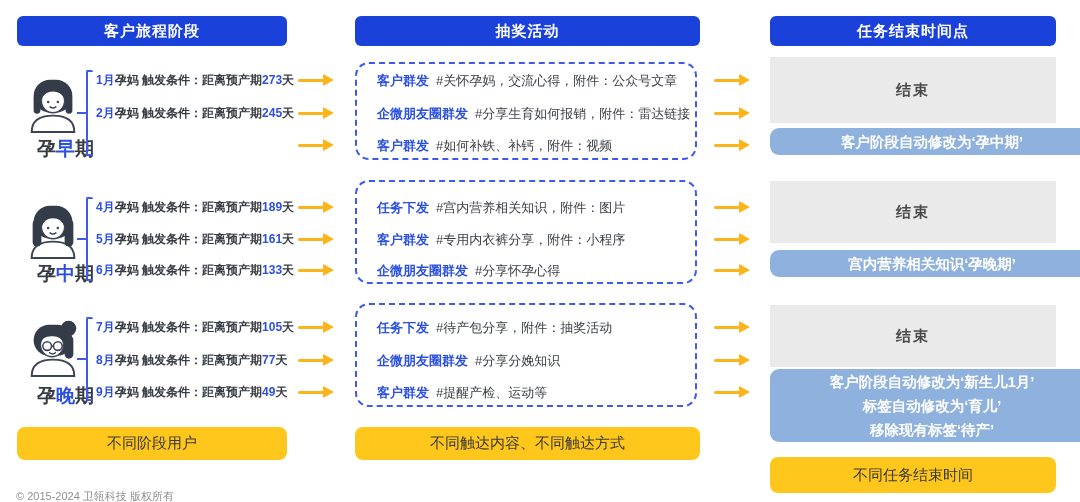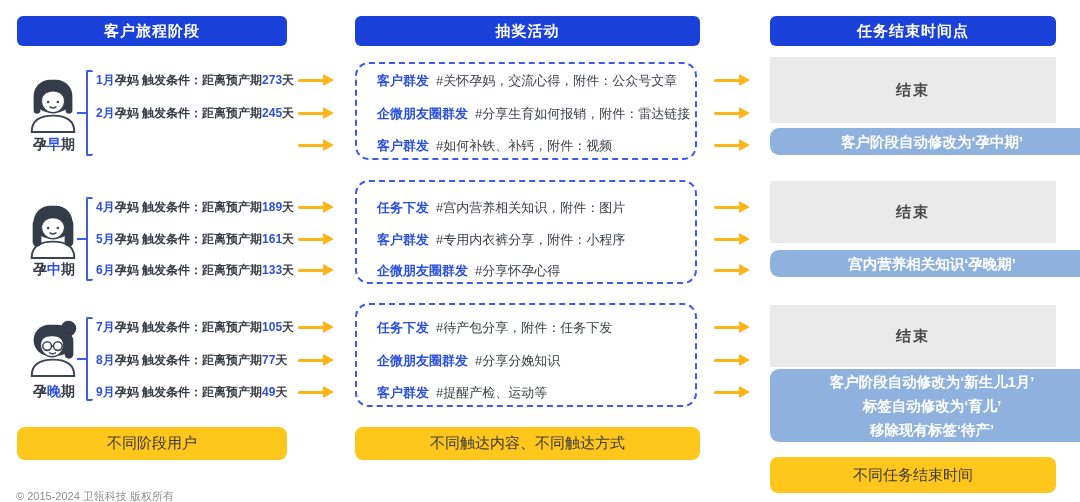--- a/index.html
+++ b/index.html
@@ -16,22 +16,22 @@
     text-align: center; border-radius: 6px; letter-spacing: 1px;
   }
   
   .jrow {
     position: absolute; height: 17px; line-height: 17px;
     font-size: 12px; font-weight: 700; color: #363B44; white-space: nowrap;
   }
   .jrow .b { color: #2B50DF; }
   
   .stage-label {
-    position: absolute; width: 80px; text-align: center;
-    font-size: 14px; font-weight: 700; color: #363B44;
+    position: absolute; width: 80px; text-align: right;
+    font-size: 19px; font-weight: 700; color: #363B44;
   }
   .stage-label .b { color: #2B50DF; }
   
   .bracket {
     position: absolute; width: 7px;
     border-left: 2px solid #3D5AE8; border-top: 2px solid #3D5AE8;
     border-bottom: 2px solid #3D5AE8; border-radius: 2px;
   }
   .connector { position: absolute; width: 9px; height: 2px; background: #3D5AE8; }
   
@@ -211,21 +211,21 @@
   <div class="jrow" style="left:96px;top:384px">
     <span class="b">9月</span><span>孕妈 触发条件：距离预产期</span><span class="b">49</span><span>天</span>
   </div>
 
   <div class="arrow" style="left:298px;top:326px"></div>
   <div class="arrow" style="left:298px;top:359px"></div>
   <div class="arrow" style="left:298px;top:391px"></div>
 
   <div class="dashed-box" style="top:303px;height:104px"></div>
   <div class="trow" style="left:377px;top:319px">
-    <span class="lbl">任务下发</span><span class="desc">#待产包分享，附件：任务下发</span>
+    <span class="lbl">任务下发</span><span class="desc">#待产包分享，附件：抽奖活动</span>
   </div>
   <div class="trow" style="left:377px;top:352px">
     <span class="lbl">企微朋友圈群发</span><span class="desc">#分享分娩知识</span>
   </div>
   <div class="trow" style="left:377px;top:384px">
     <span class="lbl">客户群发</span><span class="desc">#提醒产检、运动等</span>
   </div>
 
   <div class="arrow" style="left:714px;top:326px"></div>
   <div class="arrow" style="left:714px;top:359px"></div>

